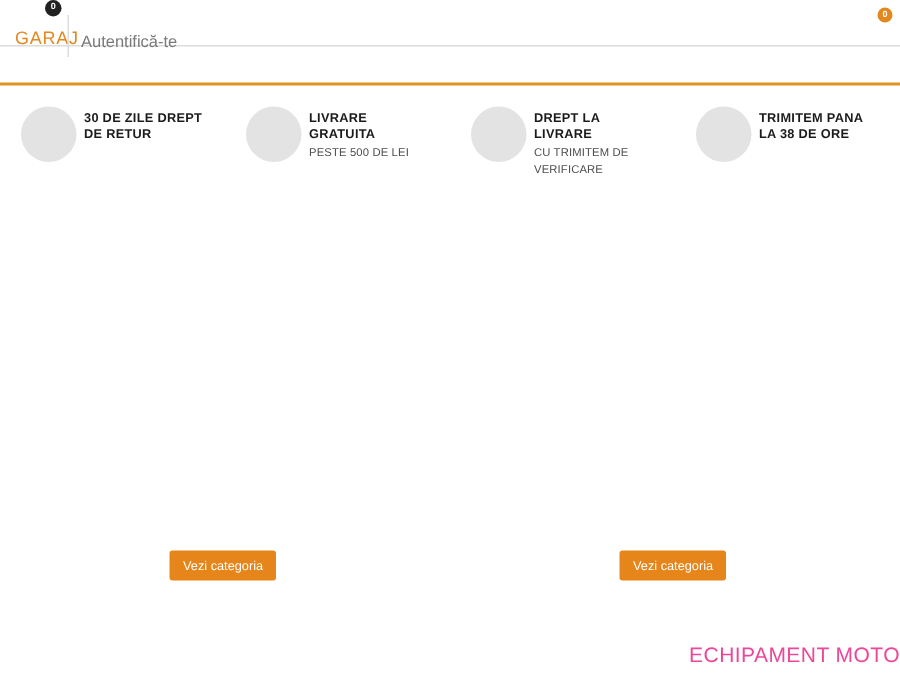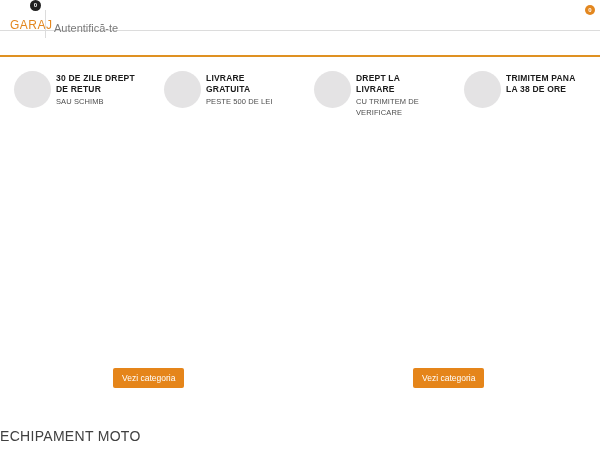--- a/index.html
+++ b/index.html
@@ -179,23 +179,23 @@
   
   .btn-pos-1 { position: absolute; left: 113px; top: 232px; }
   .btn-pos-2 { position: absolute; left: 413px; top: 232px; }
 
   
   .section-heading {
     position: absolute;
     left: 0;
     top: 428px;
     width: 600px;
-    text-align: left;
+    text-align: right;
     font-size: 14px;
-    color: #404040;
+    color: #ec4899;
     letter-spacing: 0.3px;
     font-family: "Liberation Sans", sans-serif;
   }
 </style>
 </head>
 <body>
 
 <div class="topbar">
   <div class="topbar-rule"></div>
 
@@ -214,21 +214,20 @@
 
 <div class="features">
 
   <div class="feature">
     <div class="feature-icon"></div>
     <div class="feature-text">
       <div class="feature-title">
         <span>30 DE ZILE DREPT</span><br>
         <span>DE RETUR</span>
       </div>
-      <div class="feature-sub">SAU SCHIMB</div>
     </div>
   </div>
 
   <div class="feature">
     <div class="feature-icon"></div>
     <div class="feature-text">
       <div class="feature-title">
         <span>LIVRARE</span><br>
         <span>GRATUITA</span>
       </div>

